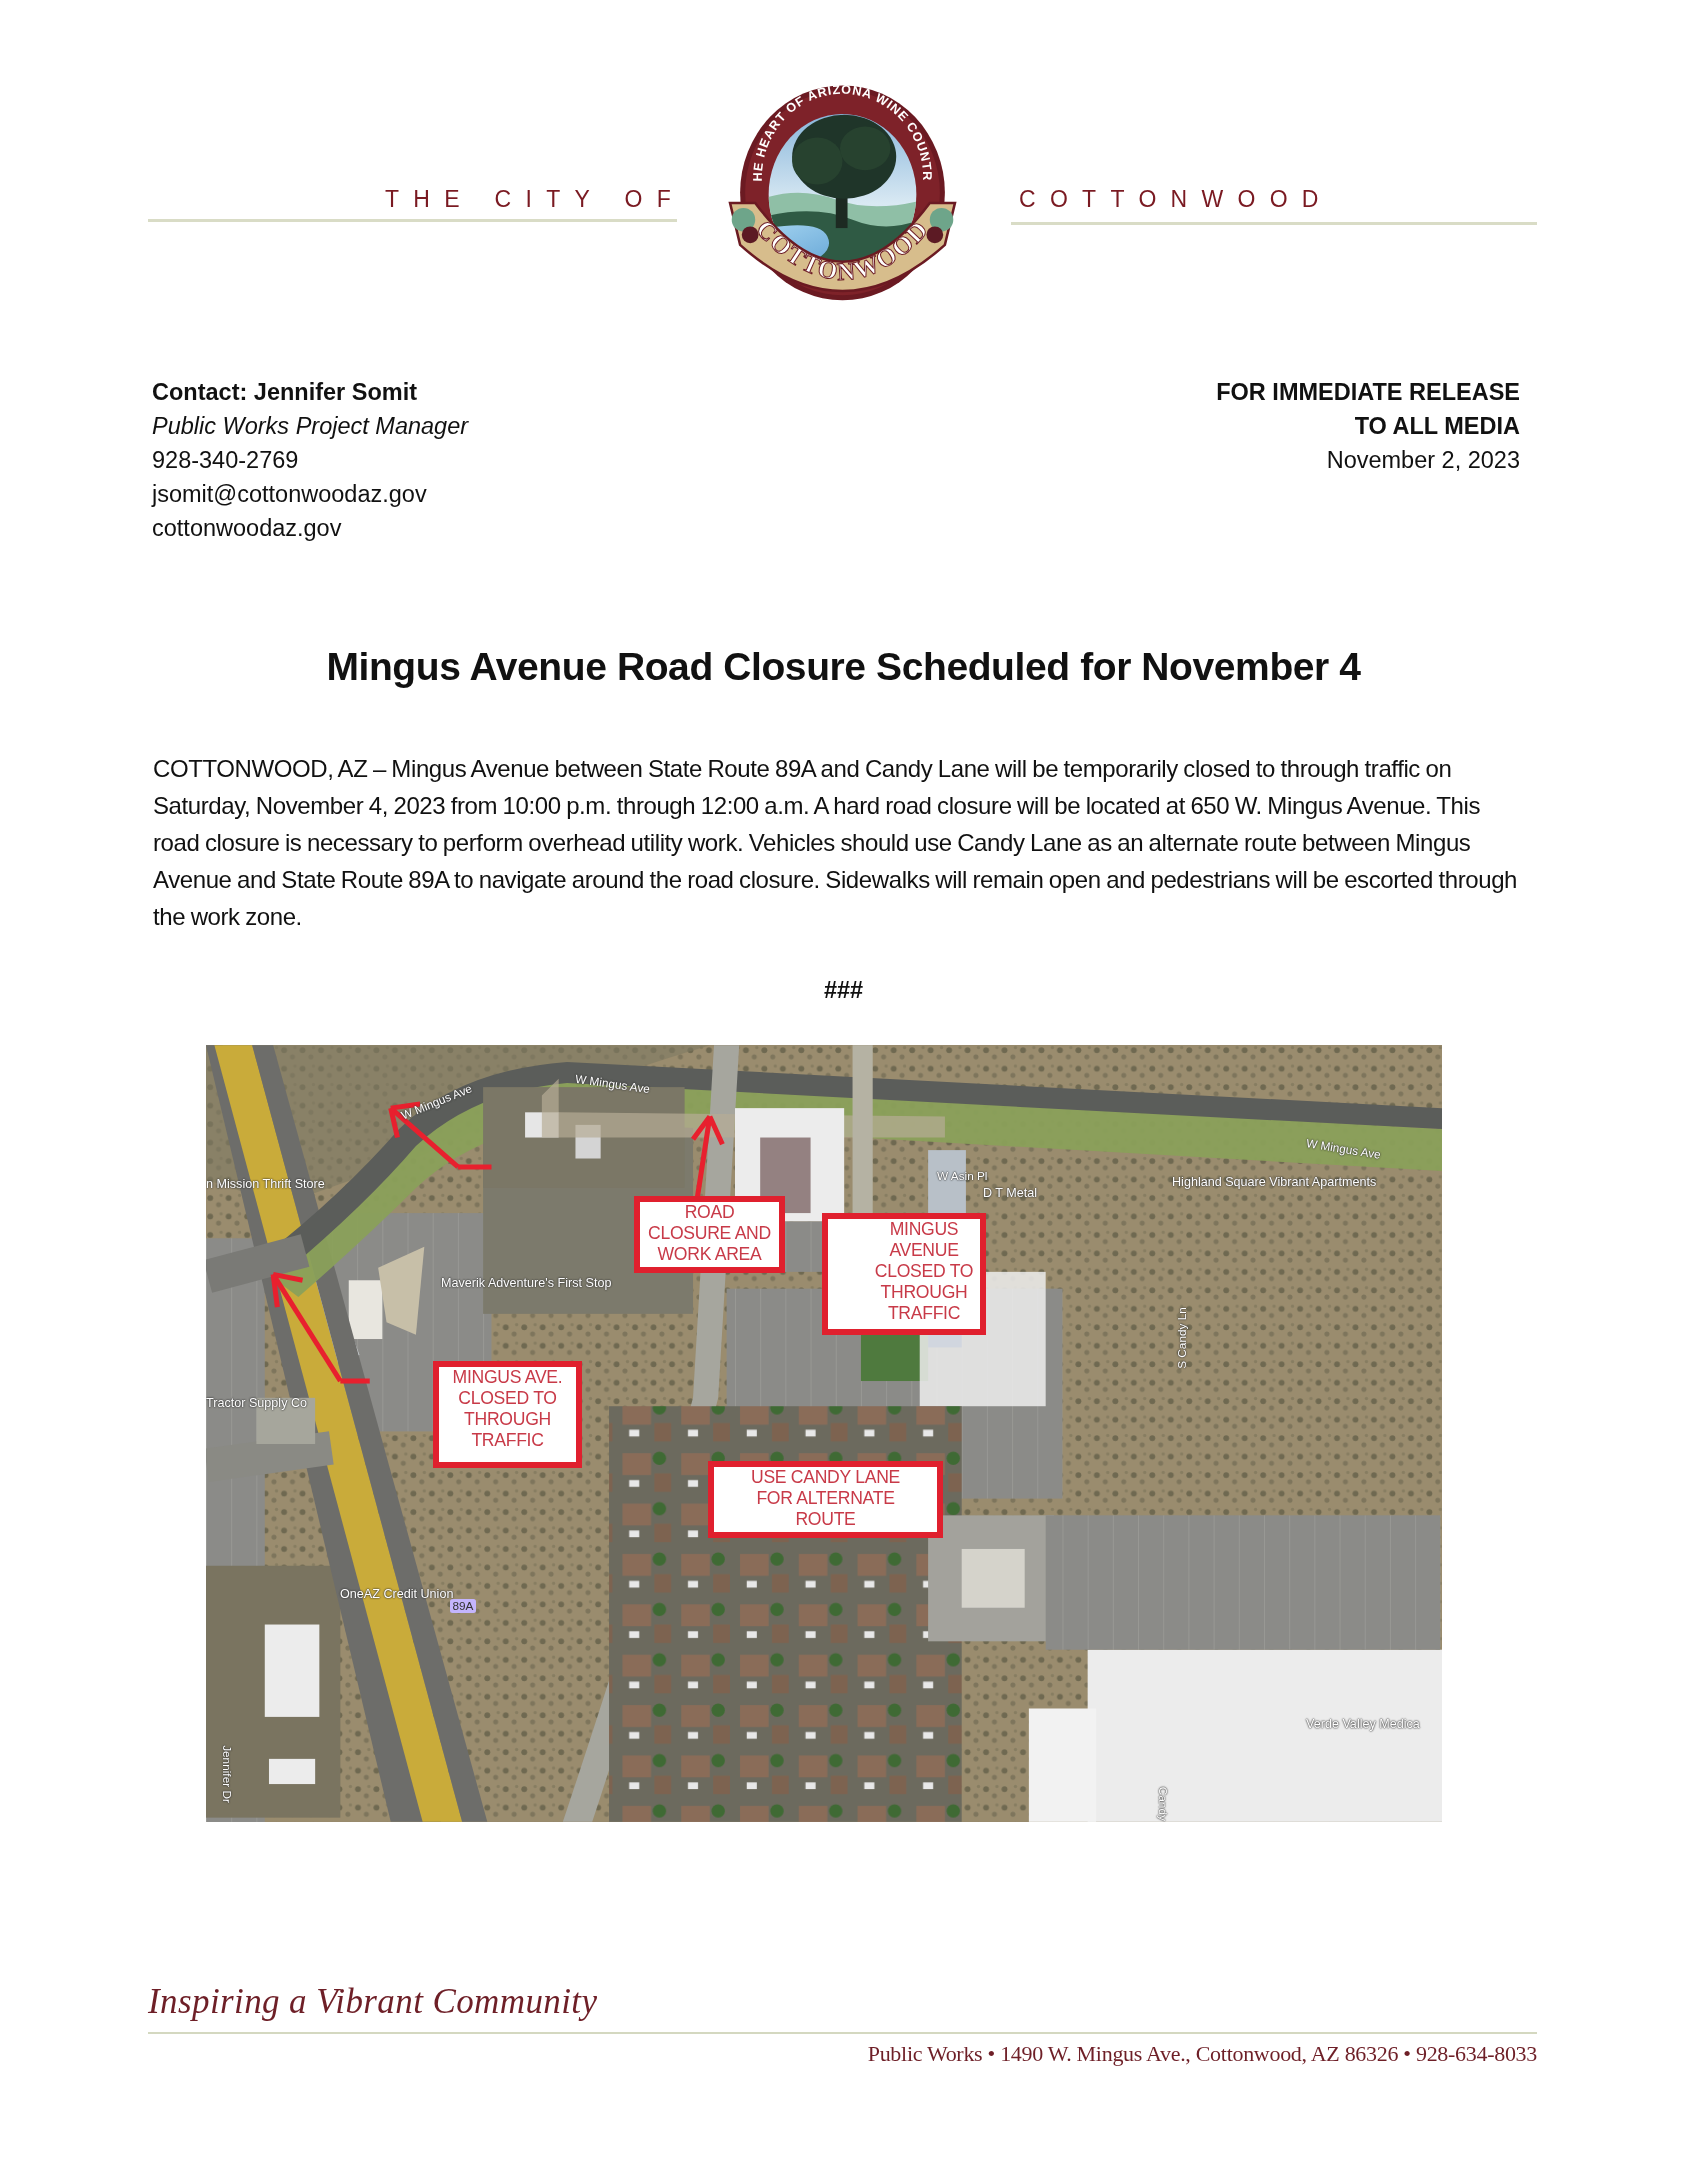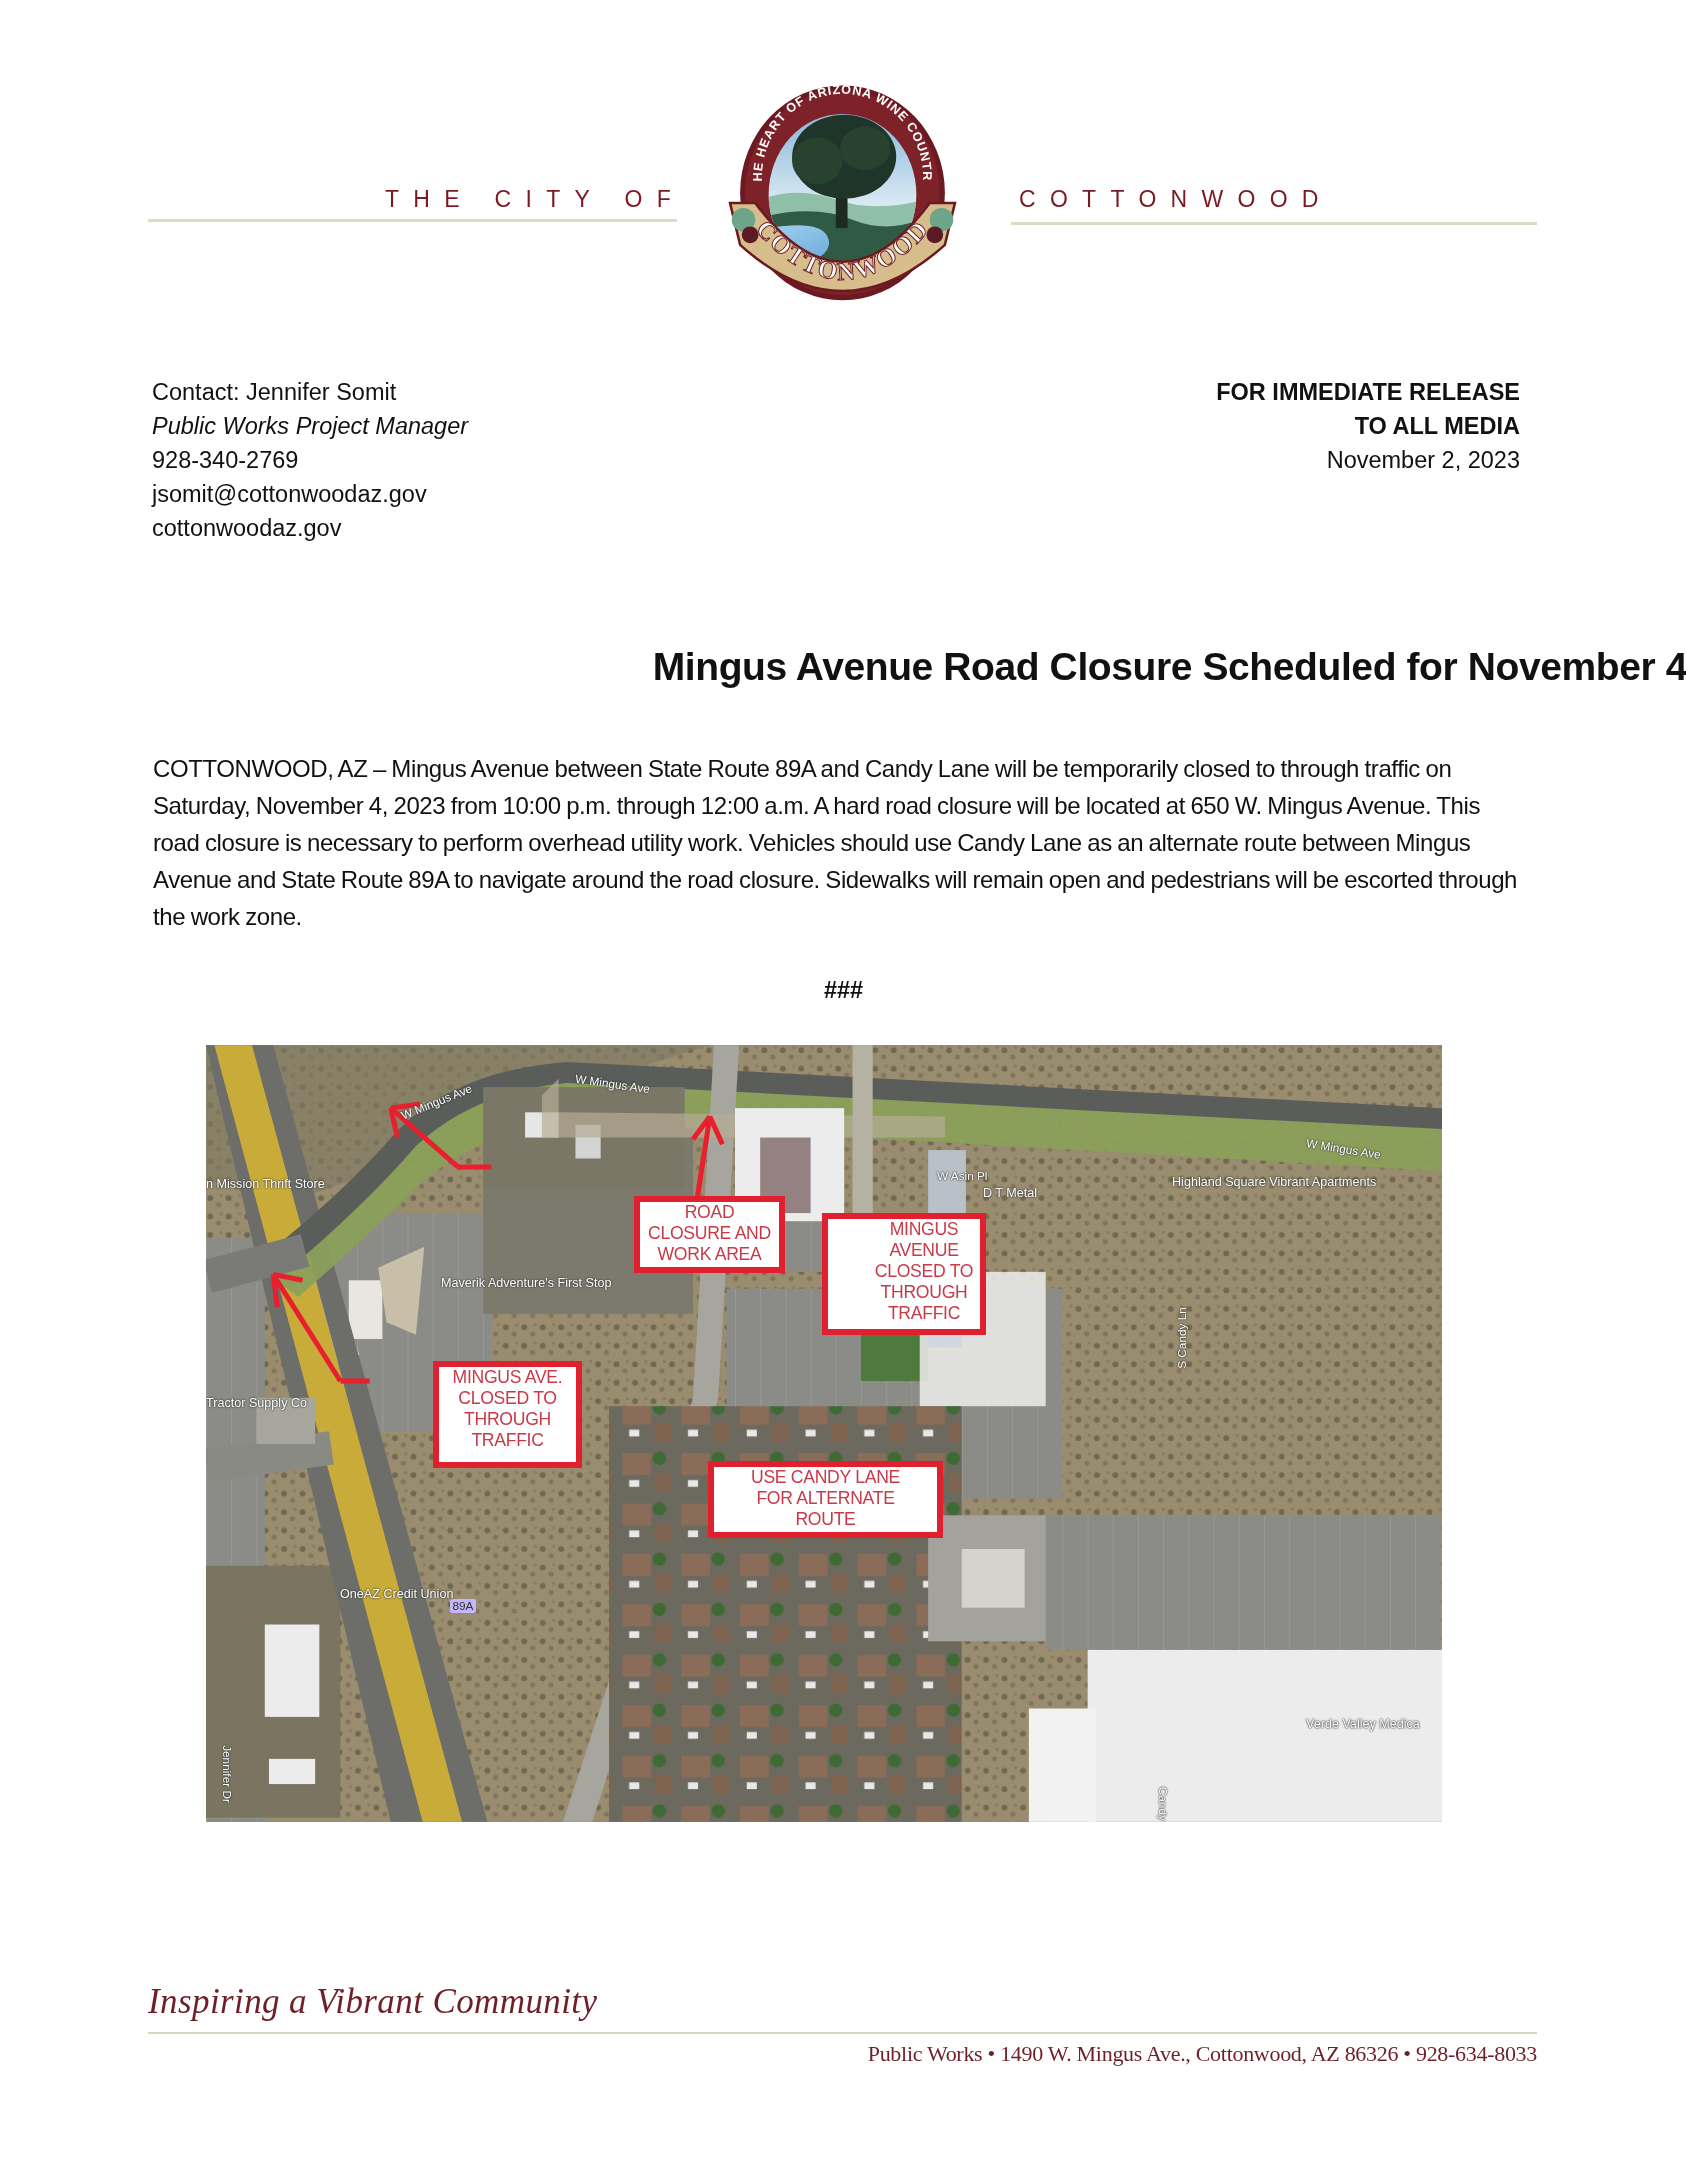--- a/index.html
+++ b/index.html
@@ -7,26 +7,26 @@
   body { position: relative; font-family: "Liberation Sans", sans-serif; color: #111; }
 
   
   .hdr-text { position: absolute; top: 186px; font-family: "Liberation Sans", sans-serif; font-size: 23px; letter-spacing: 14.3px; color: #7a1a22; font-weight: normal; white-space: nowrap; }
   .hdr-line { position: absolute; height: 2.5px; background: #d9dcc6; }
 
   .logo { position: absolute; left: 718px; top: 77px; width: 249px; height: 235px; }
 
   
   .contact { position: absolute; left: 152px; top: 375px; font-size: 23.5px; line-height: 34px; }
-  .contact .bold { font-weight: normal; }
+  .contact .bold { font-weight: bold; }
   .contact .ital { font-style: italic; }
   .release { position: absolute; right: 167px; top: 375px; font-size: 23.5px; line-height: 34px; text-align: right; }
   .release .bold { font-weight: bold; margin-left: 28px; }
 
-  .title { position: absolute; left: 0; width: 1687px; top: 645px; text-align: right; font-size: 39px; font-weight: bold; letter-spacing: -0.4px; }
+  .title { position: absolute; left: 0; width: 1687px; top: 645px; text-align: center; font-size: 39px; font-weight: bold; letter-spacing: -0.4px; }
 
   .body-text { position: absolute; left: 153px; top: 750px; width: 1369px; font-size: 24px; line-height: 37px; text-align: left; letter-spacing: -0.4px; word-spacing: -0.8px; }
 
   .endmark { position: absolute; left: 0; width: 1687px; top: 977px; text-align: center; font-size: 23.5px; font-weight: bold; }
 
   
   .map { position: absolute; left: 206px; top: 1045px; width: 1236px; height: 777px; overflow: hidden; background: #8a7f66; }
   .map svg { position: absolute; left: 0; top: 0; }
   .callout { position: absolute; background: #ffffff; border: 6.7px solid #e0202e; color: #c83a48; font-family: "Liberation Sans", sans-serif; font-size: 17.6px; line-height: 21px; text-align: center; display: flex; flex-direction: column; letter-spacing: -0.3px; }
   .poi { position: absolute; color: #ffffff; font-size: 12.6px; white-space: nowrap; text-shadow: 0 0 1.7px #333, 0 0 1.7px #333; font-family: "Liberation Sans", sans-serif; }

